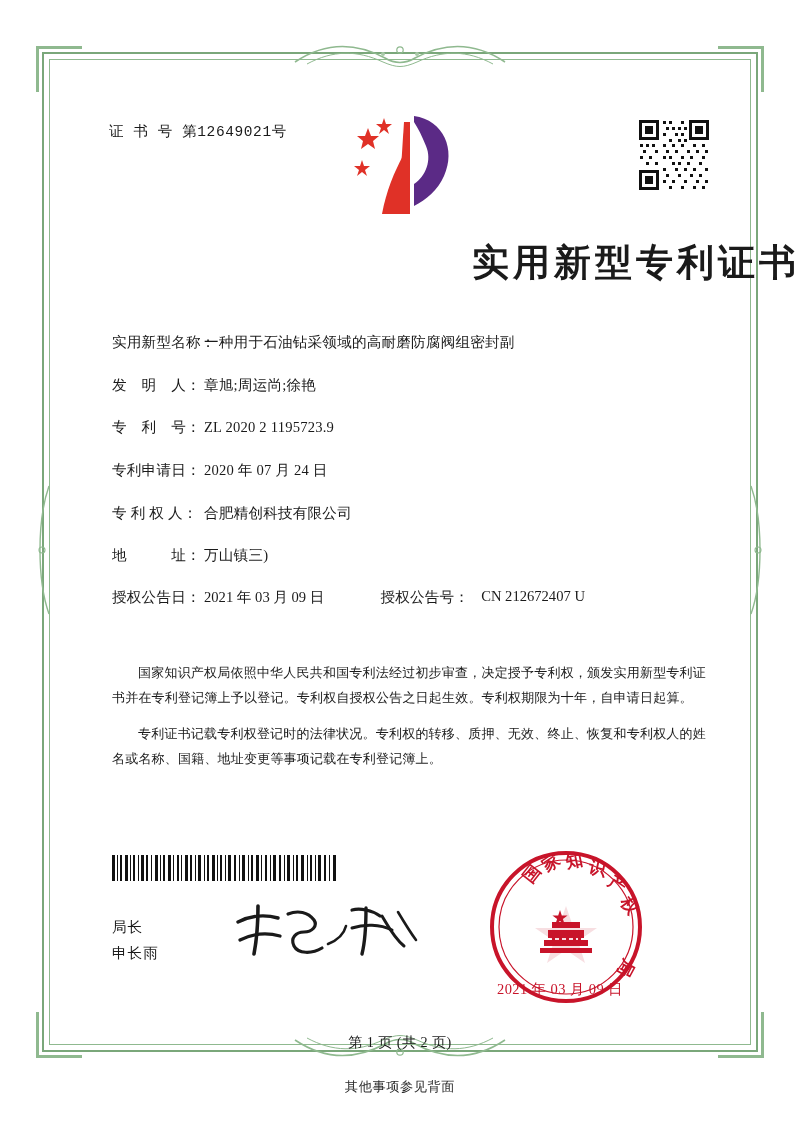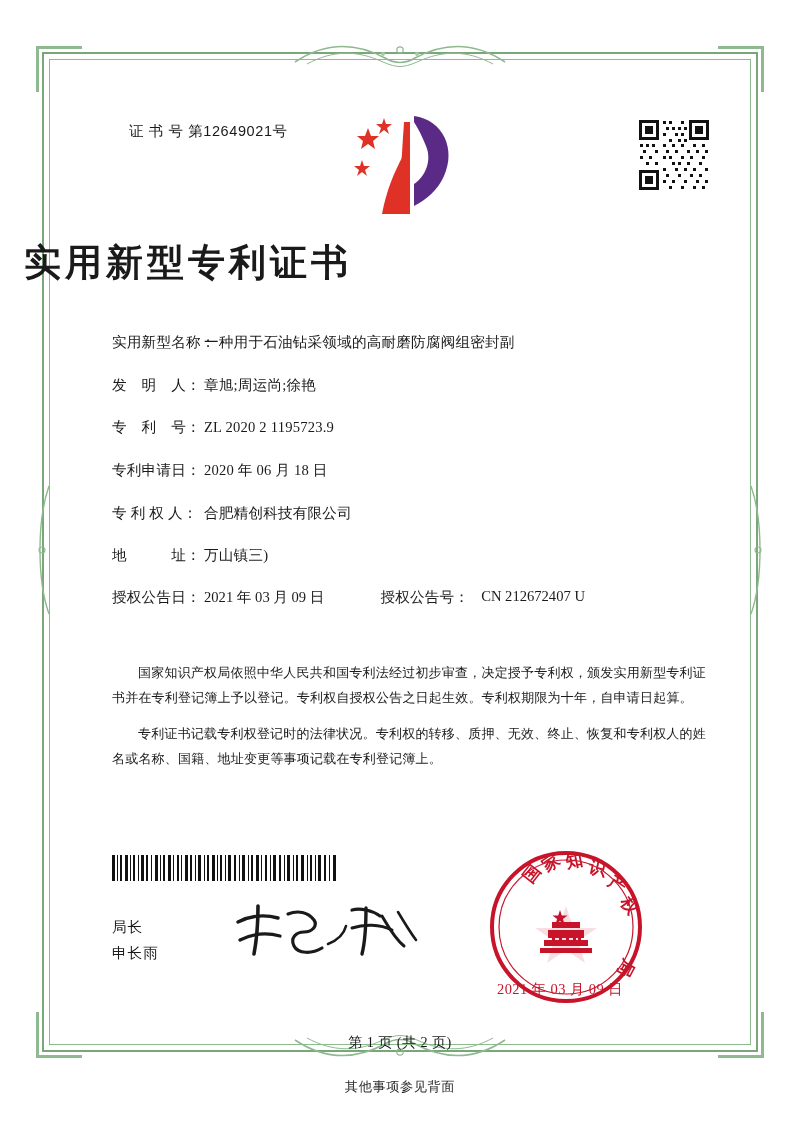--- a/index.html
+++ b/index.html
@@ -72,49 +72,49 @@
     position: absolute;
     left: 741px;
     top: 480px;
     width: 26px;
     height: 140px;
   }
 
   
   .cert-number {
     position: absolute;
-    left: 129px;
+    left: 109px;
     top: 122px;
     font-size: 14.5px;
     letter-spacing: 0.6px;
-    font-family: Liberation Sans, sans-serif;
+    font-family: Liberation Mono, monospace;
   }
 
   .logo {
     position: absolute;
     left: 352px;
     top: 110px;
     width: 106px;
     height: 112px;
   }
 
   .qr {
     position: absolute;
     left: 637px;
     top: 118px;
     width: 74px;
     height: 74px;
   }
 
   .title {
     position: absolute;
-    left: 0;
+    left: 12px;
     right: 0;
     top: 238px;
-    text-align: left;
+    text-align: right;
     font-size: 37px;
     font-weight: bold;
     letter-spacing: 4px;
     font-family: "DejaVu Serif", "Liberation Serif", serif;
     padding-left: 24px;
   }
 
   
   .fields {
     position: absolute;
@@ -370,21 +370,21 @@
     <div class="field-value">章旭;周运尚;徐艳</div>
   </div>
 
   <div class="field-row">
     <div class="field-label">专　利　号：</div>
     <div class="field-value">ZL 2020 2 1195723.9</div>
   </div>
 
   <div class="field-row">
     <div class="field-label">专利申请日：</div>
-    <div class="field-value">2020 年 06 月 18 日</div>
+    <div class="field-value">2020 年 07 月 24 日</div>
   </div>
 
   <div class="field-row">
     <div class="field-label">专 利 权 人：</div>
     <div class="field-value">合肥精创科技有限公司</div>
   </div>
 
   <div class="field-row">
     <div class="field-label">地　　　址：</div>
     <div class="field-value">

